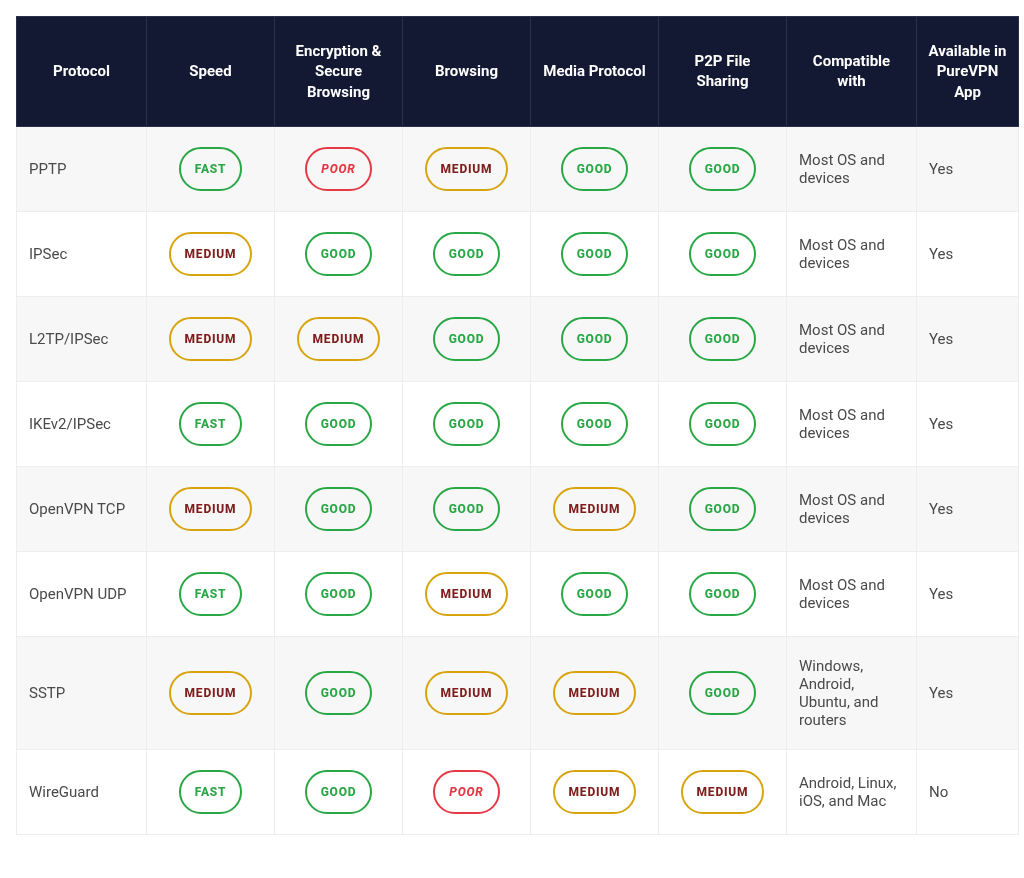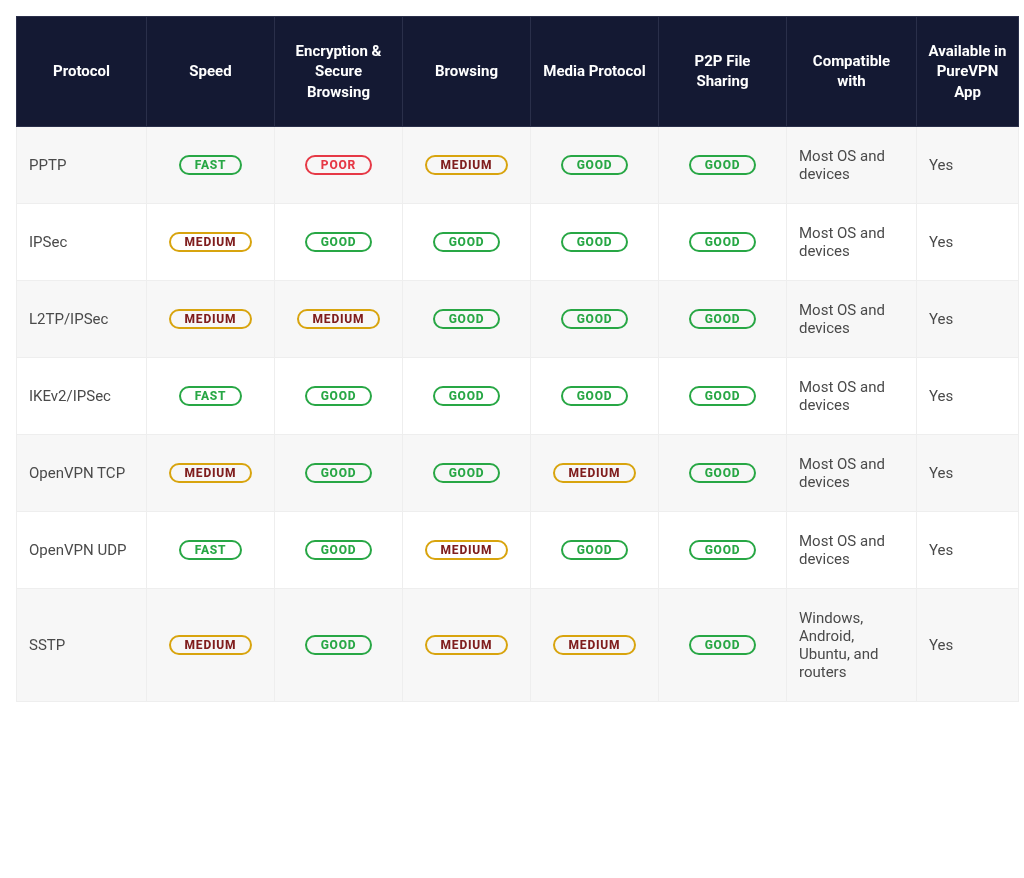--- a/index.html
+++ b/index.html
@@ -36,32 +36,32 @@
   .table tbody tr:nth-child(odd) td { background: #f7f7f7; }
   .table tbody tr:nth-child(even) td { background: #ffffff; }
 
   .col-protocol { width: 130px; }
   .col-badge    { width: 128px; }
   .col-compat   { width: 130px; }
   .col-avail    { width: 102px; }
 
   .badge {
     display: inline-block;
-    padding: 1px 14px;
+    padding: 13px 14px;
     border-radius: 999px;
     border: 2px solid;
     font-size: 12px;
     font-weight: 800;
     letter-spacing: 0.8px;
     text-transform: uppercase;
     white-space: nowrap;
   }
   .badge-green  { color: #28a745; border-color: #28a745; }
   .badge-yellow { color: #7f1d1d; border-color: #d8a40e; }
-  .badge-red    { color: #e63946; border-color: #e63946; }
+  .badge-red    { color: #e63946; border-color: #e63946; font-style: italic; }
 
   .cell-text { color: #4a4a4a; }
   .cell-center { text-align: center; }
 </style>
 </head>
 <body>
 
 <table class="table">
   <colgroup>
     <col class="col-protocol">
@@ -149,14 +149,24 @@
       <tr>
         <td class="cell-text">SSTP</td>
         <td class="cell-center"><span class="badge badge-yellow">MEDIUM</span></td>
         <td class="cell-center"><span class="badge badge-green">GOOD</span></td>
         <td class="cell-center"><span class="badge badge-yellow">MEDIUM</span></td>
         <td class="cell-center"><span class="badge badge-yellow">MEDIUM</span></td>
         <td class="cell-center"><span class="badge badge-green">GOOD</span></td>
         <td class="cell-text">Windows, Android, Ubuntu, and routers</td>
         <td class="cell-text">Yes</td>
       </tr>
+      <tr>
+        <td class="cell-text">WireGuard</td>
+        <td class="cell-center"><span class="badge badge-green">FAST</span></td>
+        <td class="cell-center"><span class="badge badge-green">GOOD</span></td>
+        <td class="cell-center"><span class="badge badge-red">POOR</span></td>
+        <td class="cell-center"><span class="badge badge-yellow">MEDIUM</span></td>
+        <td class="cell-center"><span class="badge badge-yellow">MEDIUM</span></td>
+        <td class="cell-text">Android, Linux, iOS, and Mac</td>
+        <td class="cell-text">No</td>
+      </tr>
     </tbody>
 </table>
 
 </body></html>

